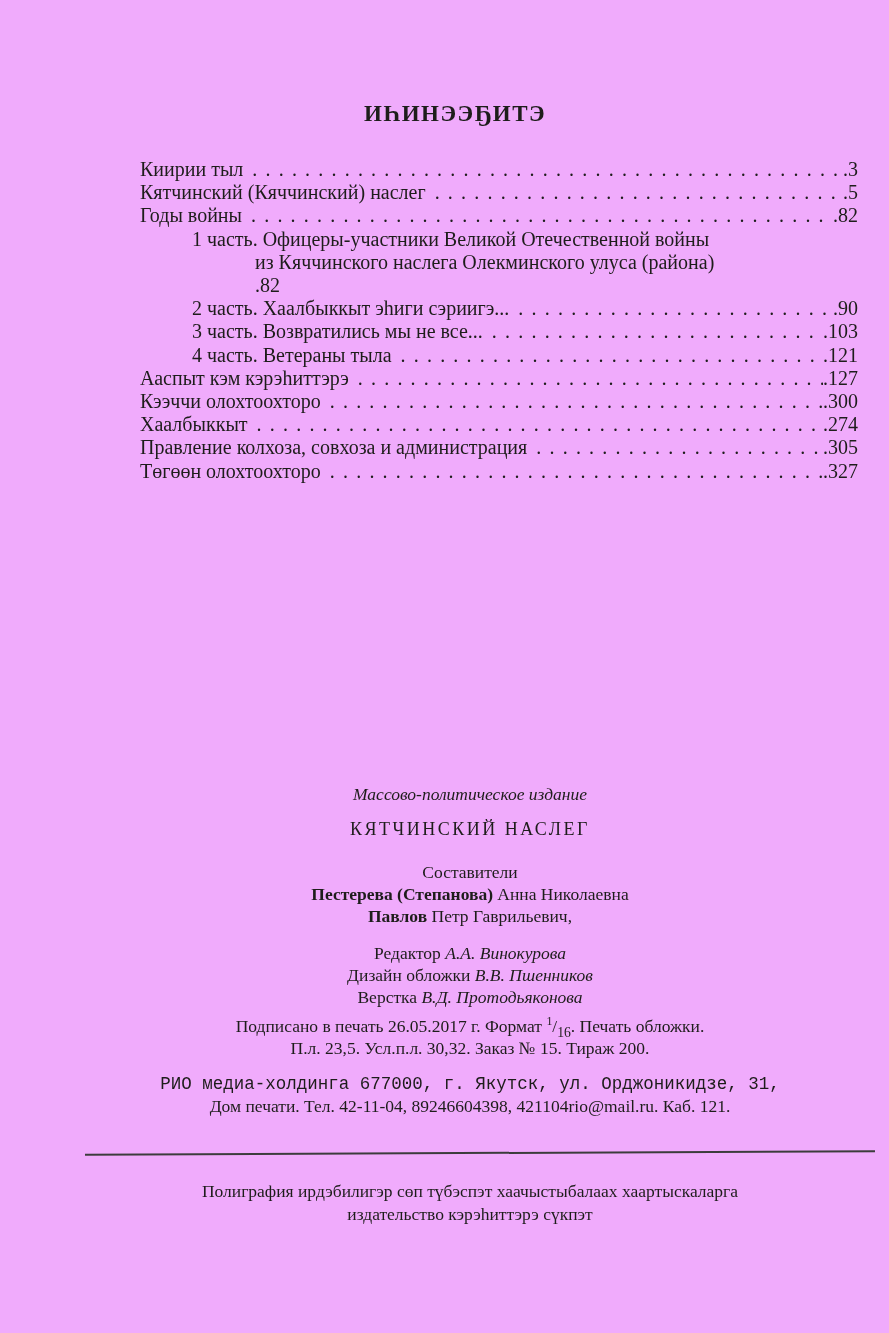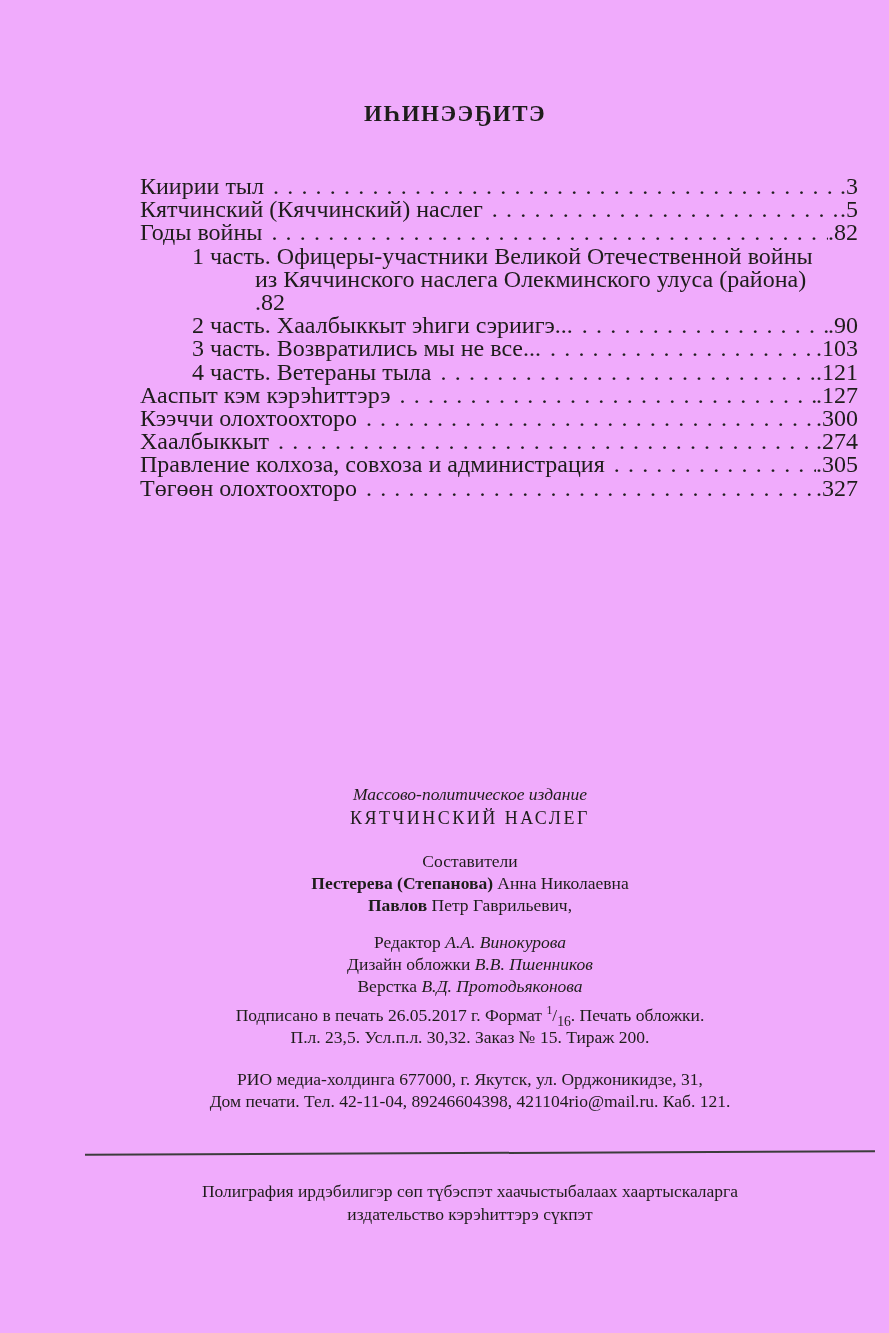--- a/index.html
+++ b/index.html
@@ -5,45 +5,45 @@
   html,body { margin:0; padding:0; background:#e9e9e9; }
   .page {
     position:relative; width:889px; height:1333px; margin:0 auto;
     background:#f0abfc; color:#1e1d1b; overflow:hidden;
     font-family:"Liberation Serif","DejaVu Serif",serif;
   }
   .title {
     position:absolute; top:101px; left:0; width:910px; text-align:center;
     font-size:23px; font-weight:bold; letter-spacing:1.5px;
   }
-  .toc { position:absolute; top:158px; left:140px; width:718px; font-size:24px;margin-top:17px; }
+  .toc { position:absolute; top:158px; left:140px; width:718px; font-size:20px; }
   .toc-row { display:flex; align-items:baseline; line-height:23.2px; white-space:nowrap; }
   .toc-row .t { flex:0 0 auto; }
   .leader {
     flex:1 1 auto; min-width:0; overflow:hidden; white-space:nowrap;
     letter-spacing:8.2px; padding-left:9px;
   }
   .leader::after { content:"........................................................................"; }
   .spacer { flex:1 1 auto; }
   .pg { flex:0 0 auto; }
   .pg::before { content:"."; }
   .ind1 { padding-left:52px; }
   .ind2 { padding-left:115px;flex-direction:column; }
 
   .colophon {
     position:absolute; top:783px; left:50px; width:840px; text-align:center;
     font-size:17.5px; line-height:22px;
   }
   .edition { font-style:italic; }
-  .booktitle { margin-top:2px; font-size:18px; letter-spacing:2.5px; }
+  .booktitle { margin-top:13px; font-size:18px; letter-spacing:2.5px; }
   .compilers-h { margin-top:21px; }
   .languages { margin-top:11px; }
   .staff-first { margin-top:15px; }
   .signed-first { margin-top:7px; }
-  .address-first { margin-top:20px; }
+  .address-first { margin-top:14px;font-family:Liberation Mono, monospace; }
   .b { font-weight:bold; }
   .i { font-style:italic; }
   .sup { vertical-align:super; font-size:0.68em; line-height:0; }
   .sub { vertical-align:sub; font-size:0.78em; line-height:0; }
 
   .rule {
     position:absolute; top:1152px; left:85px; width:790px; height:0;
     border-top:2px solid #3c3c3c; transform:rotate(-0.25deg);
   }
   .disclaimer {

